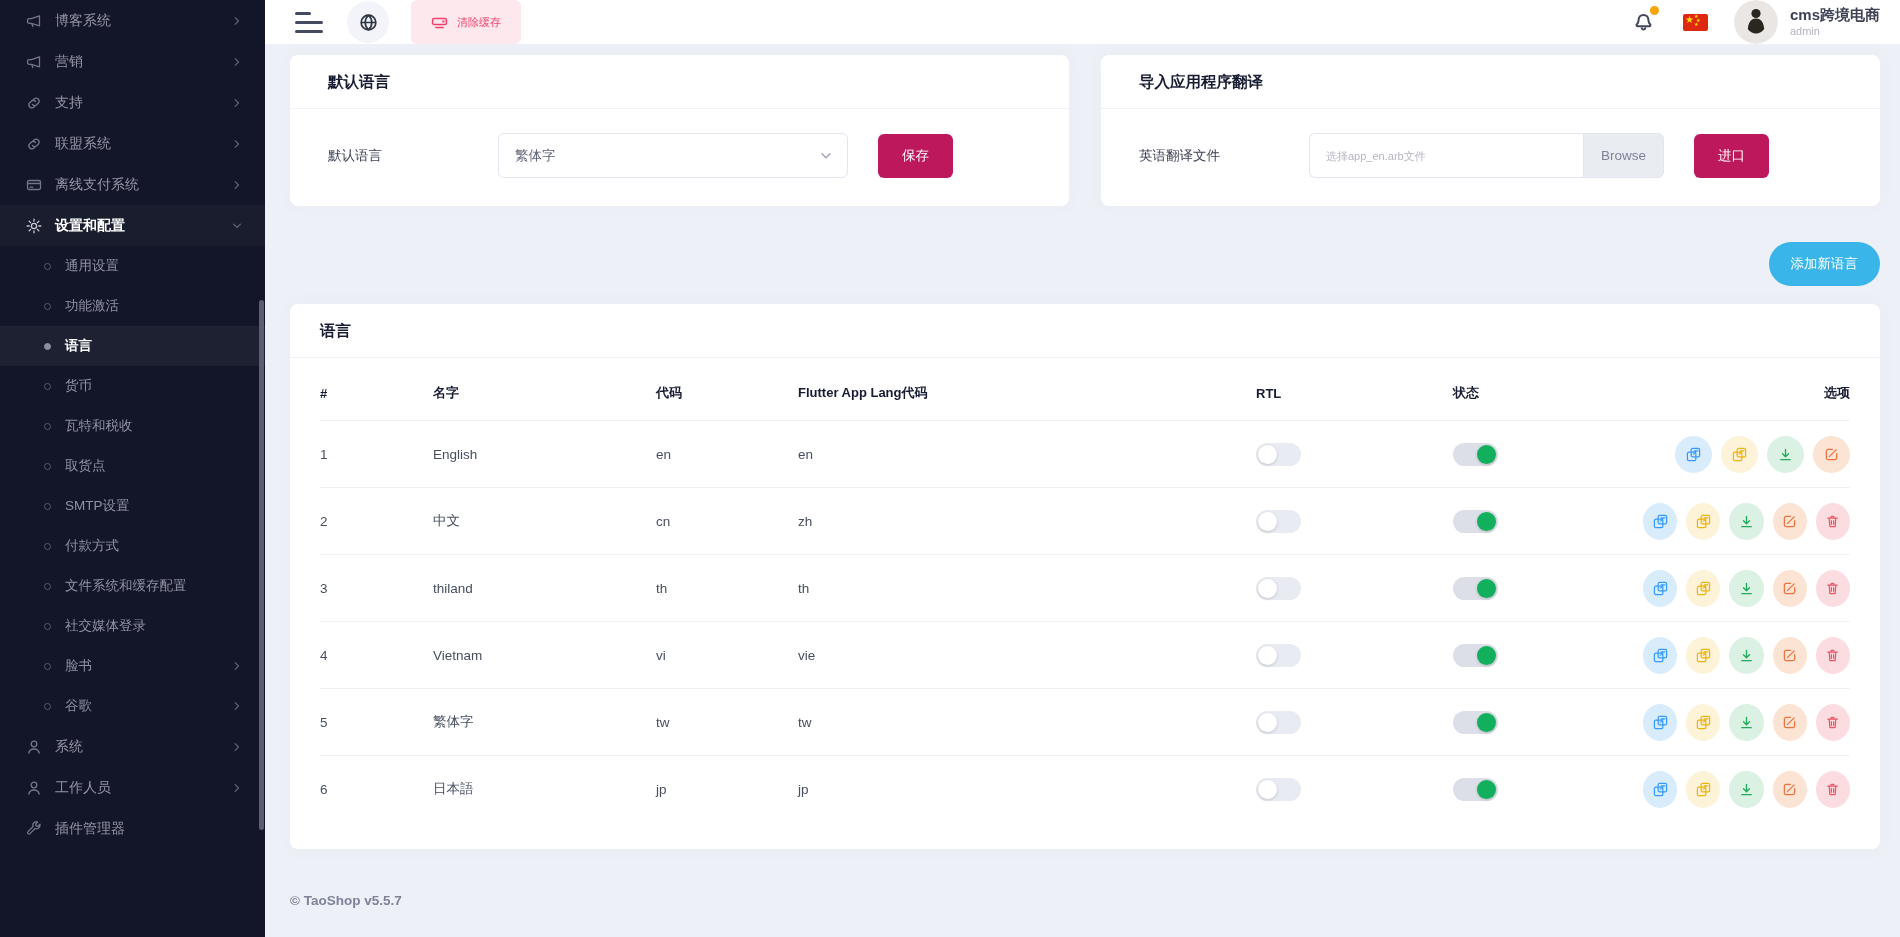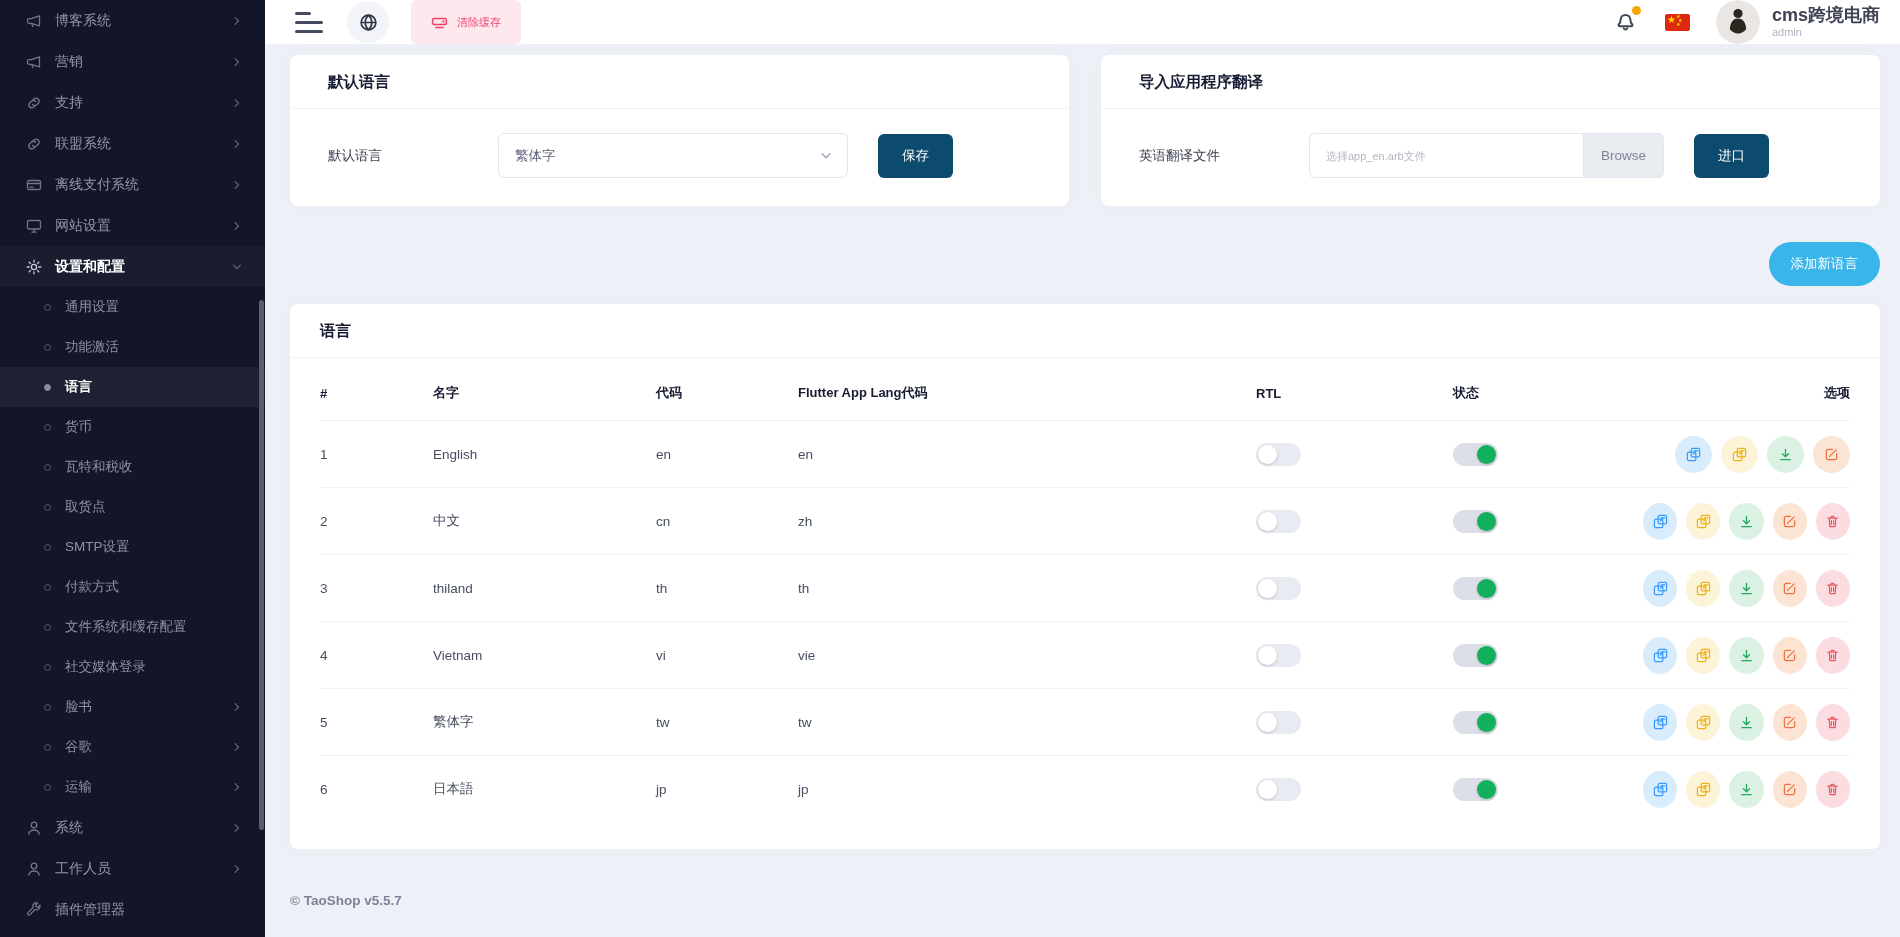--- a/index.html
+++ b/index.html
@@ -37,35 +37,35 @@
   .topbar-right { margin-left:auto; display:flex; align-items:center; }
   .bell-wrap { position:relative; margin-right:28px; cursor:pointer; color:#40465a; }
   .bell-dot { position:absolute; top:-3px; right:-4px; width:9px; height:9px; border-radius:50%; background:#f6a609; }
   .flag { position:relative; width:25px; height:17px; background:#de2910; border-radius:2px; margin-right:26px; cursor:pointer; overflow:hidden; }
   .flag .st0 { position:absolute; left:2px; top:0px; color:#ffde00; font-size:10px; line-height:12px; }
   .flag .st1 { position:absolute; left:11px; top:-1px; color:#ffde00; font-size:5px; line-height:6px; }
   .flag .st2 { position:absolute; left:13px; top:3px; color:#ffde00; font-size:5px; line-height:6px; }
   .flag .st3 { position:absolute; left:11px; top:7px; color:#ffde00; font-size:5px; line-height:6px; }
   .avatar { width:44px; height:44px; border-radius:50%; overflow:hidden; margin-right:12px; cursor:pointer; flex:0 0 44px; }
   .user-meta { line-height:1.25; }
-  .user-name { font-size:18px; color:#3f4254; font-weight:bold; white-space:nowrap; }
+  .user-name { font-size:15px; color:#3f4254; font-weight:bold; white-space:nowrap; }
   .user-role { font-size:11px; color:#b0b3c1; }
 
   
   .content { flex:1; padding:11px 20px 0 25px; display:flex; flex-direction:column; }
   .cards-row { display:grid; grid-template-columns:1fr 1fr; gap:32px; }
   .card { background:#ffffff; border-radius:8px; box-shadow:0 0 20px rgba(76,87,125,.03); }
   .card-head { padding:17px 38px 15px 38px; border-bottom:1px solid #f1f2f7; }
   .card-title { font-size:15.5px; font-weight:bold; color:#181c32; }
   .card-body { padding:24px 38px 28px 38px; }
   .form-row { display:flex; align-items:center; }
   .form-label { width:170px; min-width:170px; font-size:13.5px; color:#3f4254; }
   .select-box { position:relative; width:350px; height:45px; border:1px solid #e4e6ef; border-radius:6px; display:flex; align-items:center; padding:0 36px 0 16px; font-size:13.5px; color:#5e6278; cursor:pointer; background:#fff; }
   .select-box .sel-chev { position:absolute; right:14px; color:#a1a5b7; }
-  .btn-primary { height:44px; border:none; border-radius:6px; background:#0c4a6e; color:#ffffff; font-size:13.5px; padding:0 24px; cursor:pointer; font-family:inherit; }
+  .btn-primary { height:44px; border:none; border-radius:6px; background:#be185d; color:#ffffff; font-size:13.5px; padding:0 24px; cursor:pointer; font-family:inherit; }
   .save-btn { margin-left:30px; }
   .input-group { display:flex; width:355px; }
   .file-input { flex:1; height:45px; border:1px solid #e4e6ef; border-right:none; border-radius:6px 0 0 6px; padding:0 16px; font-size:11px; color:#5e6278; font-family:inherit; outline:none; min-width:0; }
   .file-input::placeholder { color:#b5b5c3; }
   .browse-btn { height:45px; border:1px solid #e4e6ef; border-left:1px solid #e4e6ef; background:#e9ecf1; color:#7e8299; font-size:13.5px; border-radius:0 6px 6px 0; padding:0 17px; cursor:pointer; font-family:inherit; }
   .import-btn { margin-left:30px; }
 
   .add-lang-row { display:flex; justify-content:flex-end; margin:36px 0 18px 0; }
   .pill-btn { height:44px; border:none; border-radius:22px; background:#3ab5ea; color:#fff; font-size:13.5px; padding:0 22px; cursor:pointer; font-family:inherit; }
 
@@ -229,29 +229,20 @@
     </div>
     <div class="side-item">
       <svg class="s-ico">
           <use href="#i-card"></use>
         </svg>
       <span class="s-label">离线支付系统</span>
       <svg class="chev">
           <use href="#i-chev-r"></use>
         </svg>
     </div>
-    <div class="side-item">
-      <svg class="s-ico">
-          <use href="#i-monitor"></use>
-        </svg>
-      <span class="s-label">网站设置</span>
-      <svg class="chev">
-          <use href="#i-chev-r"></use>
-        </svg>
-    </div>
     <div class="side-item parent-active">
       <svg class="s-ico">
           <use href="#i-gear"></use>
         </svg>
       <span class="s-label">设置和配置</span>
       <svg class="chev">
           <use href="#i-chev-d"></use>
         </svg>
     </div>
 
@@ -298,27 +289,20 @@
     <div class="sub-item">
       <span class="bullet"></span>
       <span>脸书</span>
       <svg class="chev">
           <use href="#i-chev-r"></use>
         </svg>
     </div>
     <div class="sub-item">
       <span class="bullet"></span>
       <span>谷歌</span>
-      <svg class="chev">
-          <use href="#i-chev-r"></use>
-        </svg>
-    </div>
-    <div class="sub-item">
-      <span class="bullet"></span>
-      <span>运输</span>
       <svg class="chev">
           <use href="#i-chev-r"></use>
         </svg>
     </div>
 
     <div class="side-item">
       <svg class="s-ico">
           <use href="#i-user"></use>
         </svg>
       <span class="s-label">系统</span>

